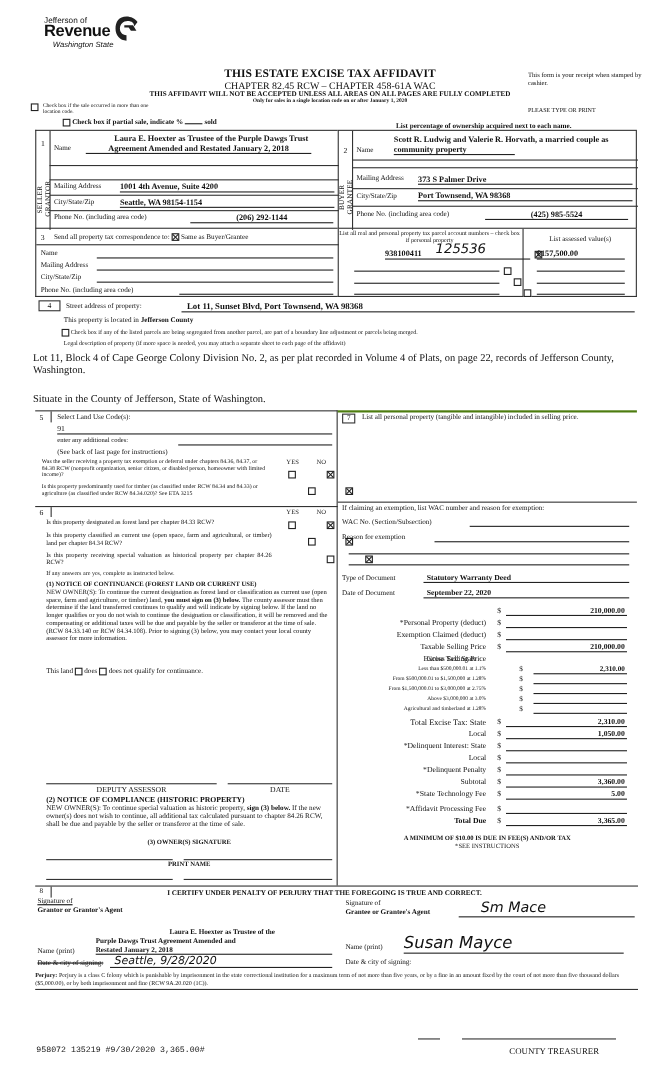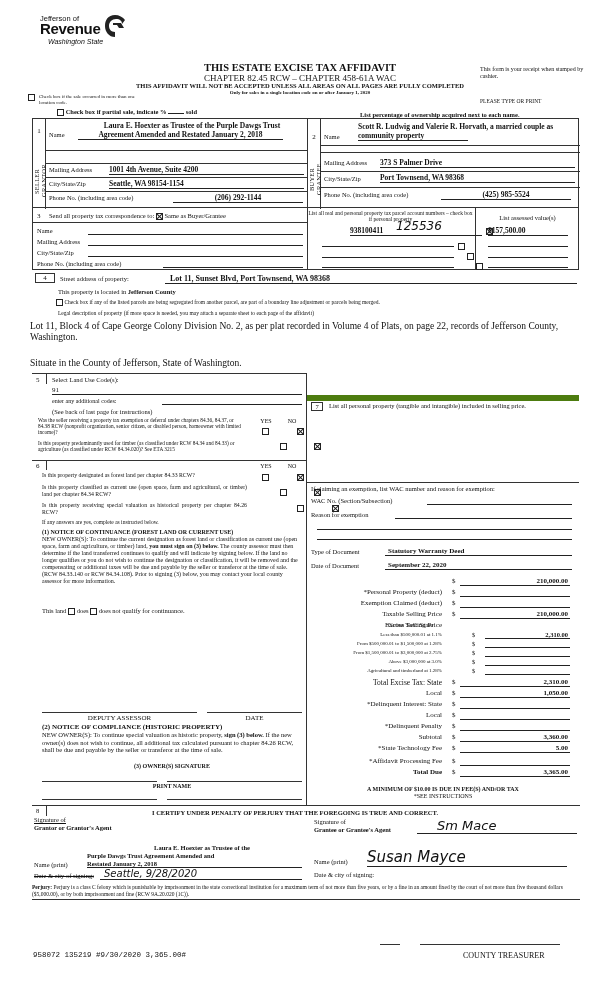--- a/index.html
+++ b/index.html
@@ -211,21 +211,21 @@
     <span>NEW OWNER(S): To continue special valuation as historic property, </span><span class="b">sign (3) below.</span><span> If the new owner(s) does not wish to continue, all additional tax calculated pursuant to chapter 84.26 RCW, shall be due and payable by the seller or transferor at the time of sale.</span>
   </div>
   <div class="abs b c" style="left:10px;top:302px;width:260px;font-size:6px;">(3) OWNER(S) SIGNATURE</div>
   <div class="line" style="left:10px;top:320px;width:115px;"></div>
   <div class="line" style="left:135px;top:320px;width:135px;"></div>
   <div class="abs b c" style="left:10px;top:322px;width:260px;font-size:6px;">PRINT NAME</div>
   <div class="line" style="left:10px;top:338px;width:115px;"></div>
   <div class="line" style="left:135px;top:338px;width:135px;"></div>
 </div>
 
-<div class="abs" style="left:307px;top:395px;width:272px;height:432px;border-top:6px solid #4d7c0f;">
+<div class="abs" style="left:307px;top:373px;width:272px;height:432px;border-top:2px solid #4d7c0f;">
   <div class="abs box c" style="left:4px;top:1px;width:12px;height:9px;font-size:6.5px;line-height:8px;">7</div>
   <div class="abs" style="left:22px;top:1px;width:230px;font-size:6.5px;line-height:8px;">List all personal property (tangible and intangible) included in selling price.</div>
   <div class="line" style="left:0;top:81px;width:272px;"></div>
   <div class="abs" style="left:4px;top:84px;font-size:6.5px;">If claiming an exemption, list WAC number and reason for exemption:</div>
   <div class="abs" style="left:4px;top:96px;font-size:6.5px;">WAC No. (Section/Subsection)</div>
   <div class="abs ul" style="left:120px;top:96px;width:145px;height:8px;"></div>
   <div class="abs" style="left:4px;top:110px;font-size:6.5px;">Reason for exemption</div>
   <div class="abs ul" style="left:88px;top:110px;width:177px;height:8px;"></div>
   <div class="abs ul" style="left:10px;top:121px;width:255px;height:8px;"></div>
   <div class="abs ul" style="left:10px;top:131px;width:255px;height:8px;"></div>

